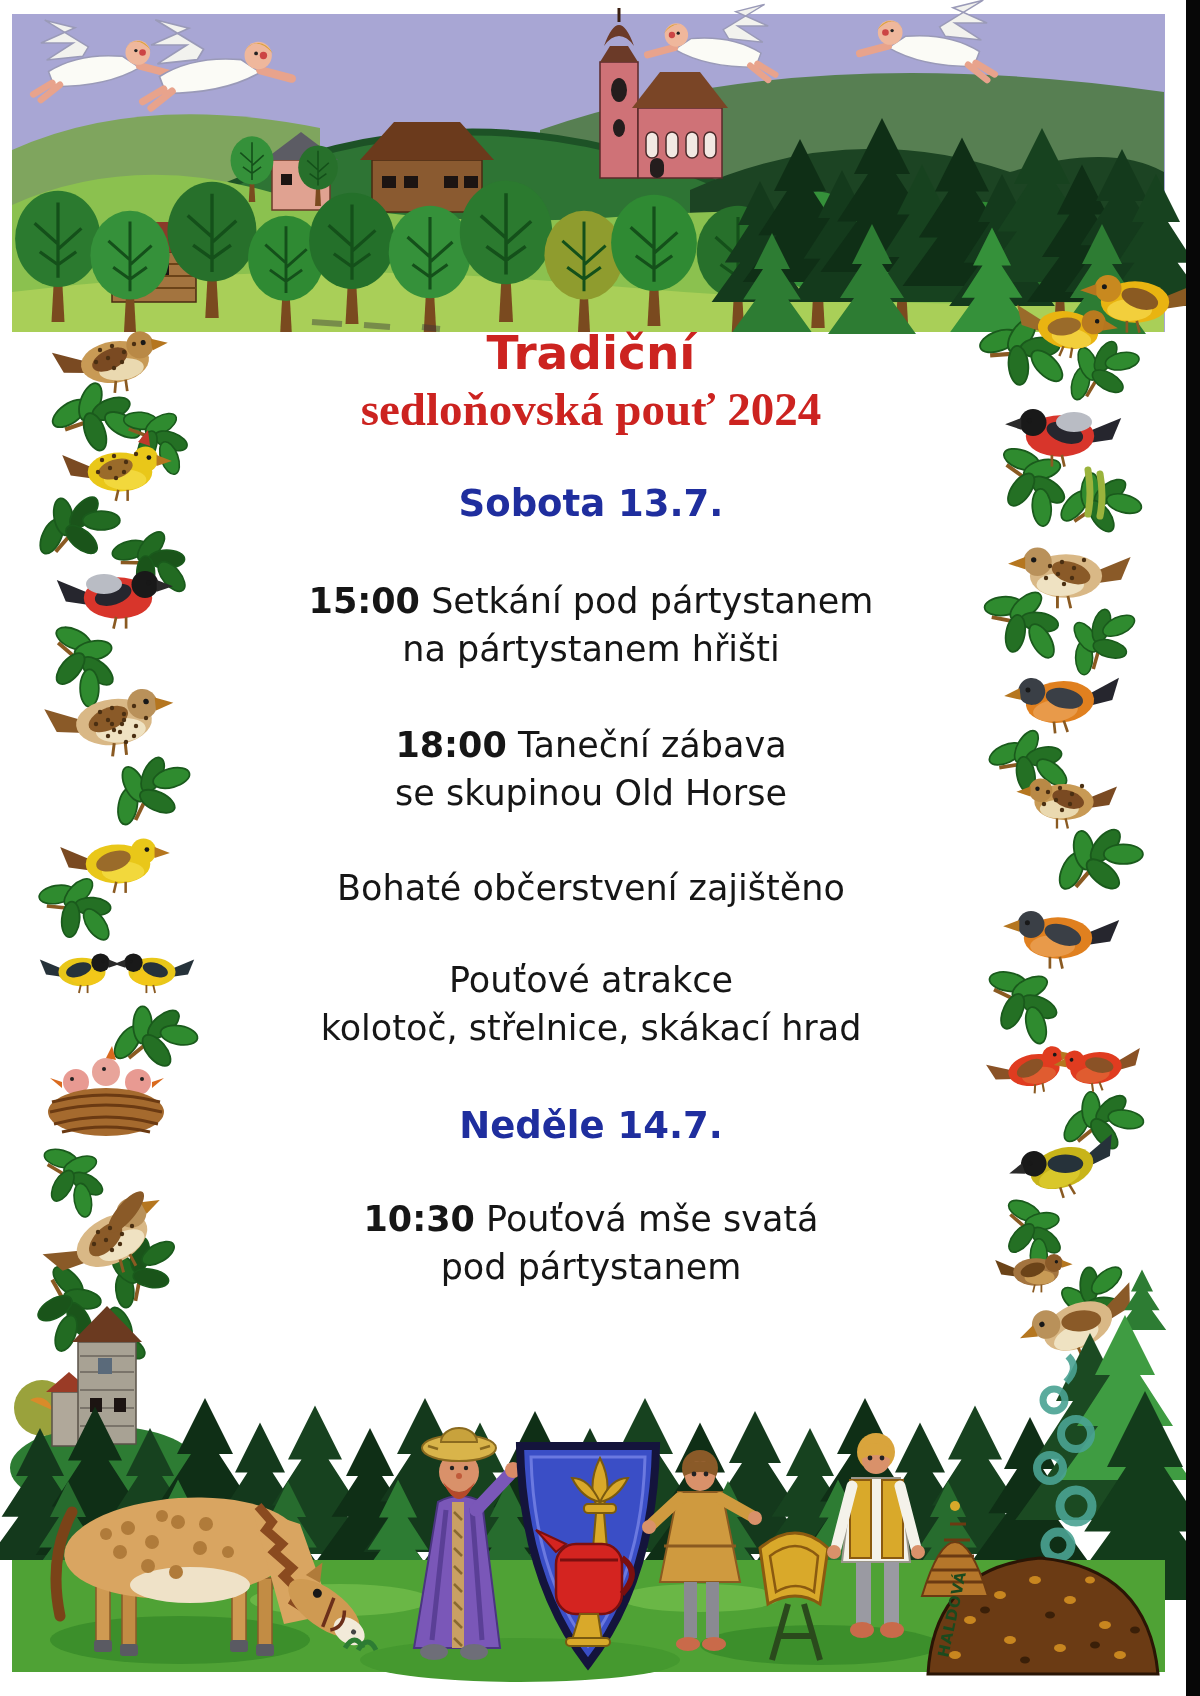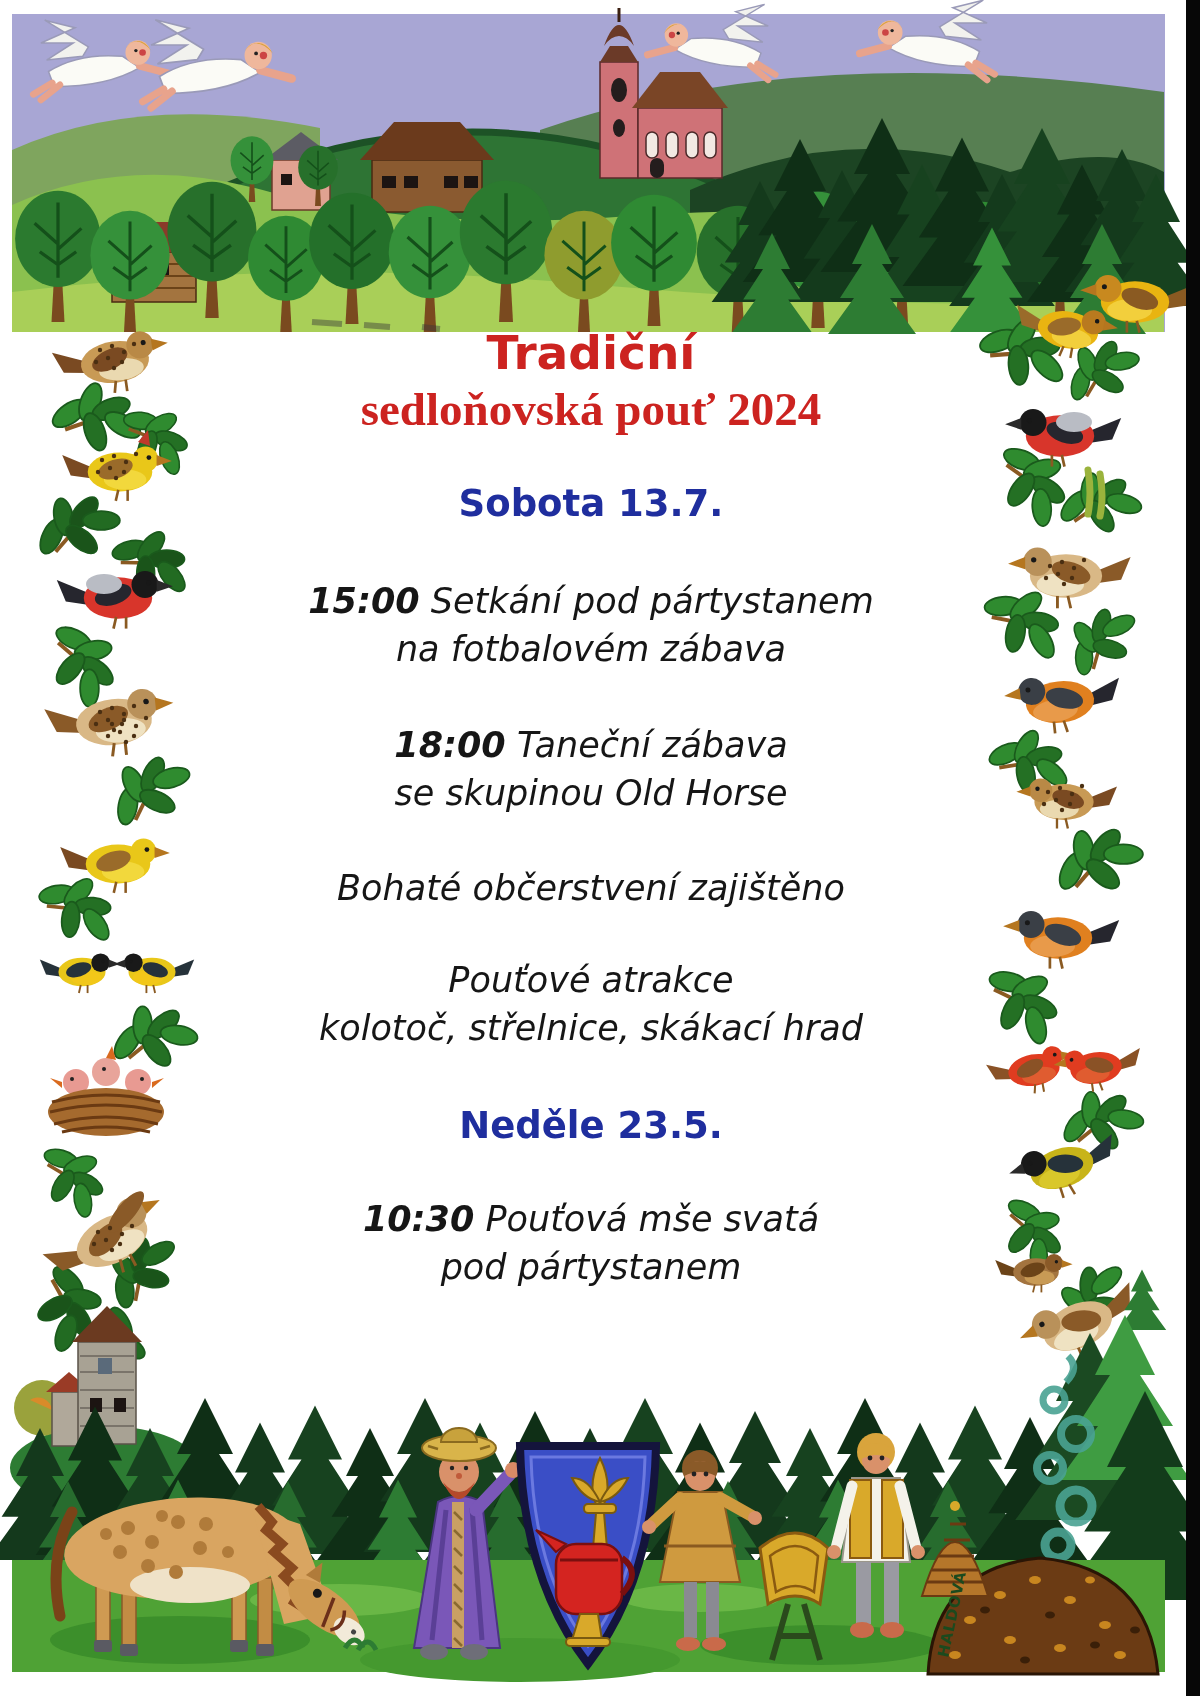--- a/index.html
+++ b/index.html
@@ -3,21 +3,21 @@
 <meta charset="utf-8">
 <style>
   html,body{margin:0;padding:0;background:#ffffff;}
   .page{position:relative;width:1200px;height:1696px;background:#ffffff;overflow:hidden;
         font-family:"DejaVu Sans","Liberation Sans",sans-serif;}
   .art{position:absolute;left:0;top:0;width:1200px;height:1696px;}
   .text-layer{position:absolute;left:186px;top:0;width:810px;height:1220px;pointer-events:none;margin-top:6px;}
   .line{position:absolute;left:0;width:100%;text-align:center;white-space:nowrap;line-height:1.05;}
   .title{font-size:47px;font-weight:700;color:#cc2320;}
   .day{font-size:37px;font-weight:700;color:#1f2e9e;}
-  .ev{font-size:35px;font-weight:400;color:#161616;font-style:italic;}
+  .ev{font-size:35px;font-weight:400;color:#161616;}
   .time{font-weight:700;}
   .t1{top:322px;} .t2{top:379px;font-family:Liberation Serif, serif;}
   .sob{top:479px;}
   .e1a{top:577px;} .e1b{top:625px;}
   .e2a{top:721px;} .e2b{top:769px;}
   .n1{top:864px;}
   .n2a{top:956px;} .n2b{top:1004px;}
   .ned{top:1101px;}
   .e3a{top:1195px;text-align:center;} .e3b{top:1243px;}
   .scanbar{position:absolute;top:0;right:0;width:14px;height:1696px;background:#070707;}
@@ -512,31 +512,31 @@
   <path d="M312,322 l30,2 m22,1 l26,2 m32,0 l18,2" stroke="#3a3a3a" stroke-width="6" opacity="0.45" fill="none"></path>
 </svg>
 
 <div class="text-layer">
   <div class="line title t1">Tradiční</div>
   <div class="line title t2">sedloňovská pouť 2024</div>
 
   <div class="line day sob">Sobota 13.7.</div>
 
   <div class="line ev e1a"><span class="time">15:00</span> <span>Setkání pod pártystanem</span></div>
-  <div class="line ev e1b">na fotbalovém zábava</div>
+  <div class="line ev e1b">na pártystanem hřišti</div>
 
   <div class="line ev e2a"><span class="time">18:00</span> <span>Taneční zábava</span></div>
   <div class="line ev n1">Bohaté občerstvení zajištěno</div>
 
   <div class="line ev e2b">se skupinou Old Horse</div>
 
   <div class="line ev n2a">Pouťové atrakce</div>
   <div class="line ev n2b">kolotoč, střelnice, skákací hrad</div>
 
-  <div class="line day ned">Neděle 23.5.</div>
+  <div class="line day ned">Neděle 14.7.</div>
 
   <div class="line ev e3a"><span class="time">10:30</span> <span>Pouťová mše svatá</span></div>
   <div class="line ev e3b">pod pártystanem</div>
 </div>
 
 <div class="scanbar"></div>
 
 </div>
 
 </body></html>

